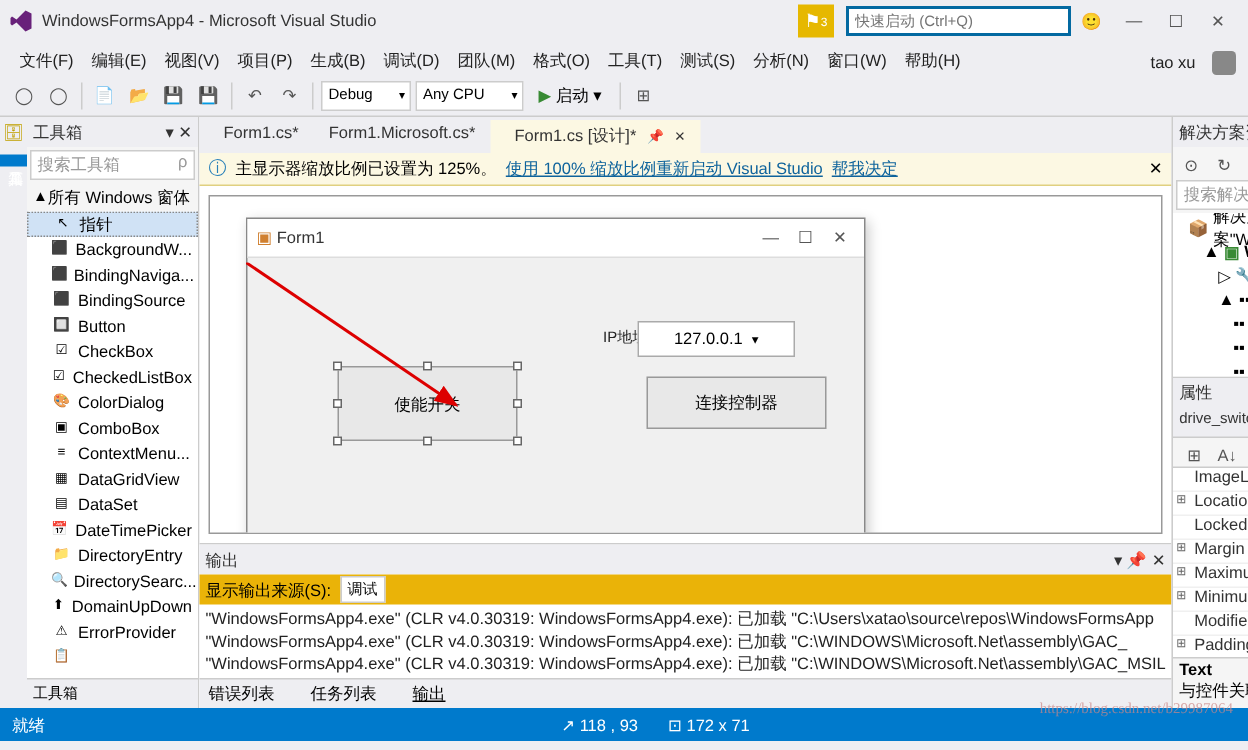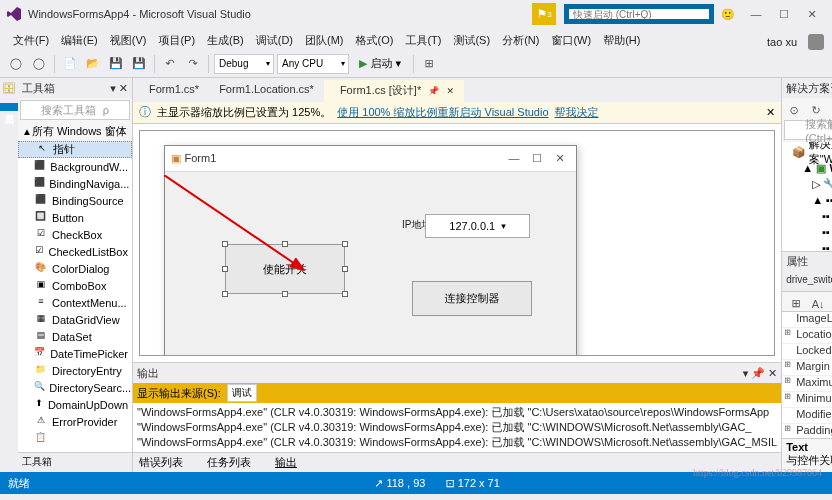--- a/index.html
+++ b/index.html
@@ -2,39 +2,39 @@
 <html><head>
 <meta charset="utf-8">
 <style>
 * { box-sizing: border-box; margin: 0; padding: 0; font-family: "Segoe UI", "Microsoft YaHei", sans-serif; font-size: 11px; }
 body { width: 832px; height: 500px; background: #eeeef2; overflow: hidden; position: relative; }
 .titlebar { height: 28px; background: #eeeef2; display: flex; align-items: center; padding: 0 6px; }
 .vs-logo { width: 16px; height: 16px; margin-right: 6px; }
 .titlebar .title { color: #333; font-size: 11px; }
 .t-spacer { flex: 1; }
 .flag { width: 24px; height: 22px; background: #e6b800; display: flex; align-items: center; justify-content: center; color: #fff; font-size: 12px; margin-right: 8px; }
-.quick-launch { width: 150px; height: 20px; border: 5px solid #0369a1; background: #fff; padding: 0 4px; color: #999; font-size: 10px; }
+.quick-launch { width: 150px; height: 20px; border: 2px solid #0369a1; background: #fff; padding: 0 4px; color: #999; font-size: 10px; }
 .sys-btn { width: 28px; text-align: center; color: #555; padding: 4px; }
 .menubar { height: 22px; background: #eeeef2; display: flex; align-items: flex-end; padding: 0 8px; gap: 2px; }
 .menubar span { color: #222; padding: 2px 5px; font-size: 11px; }
 .user-badge { margin-left: auto; color: #333; padding-right: 8px; }
 .toolbar { height: 28px; background: #eeeef2; border-bottom: 1px solid #ccc; display: flex; align-items: center; padding: 0 6px; gap: 3px; }
 .tbtn { width: 20px; height: 20px; display: flex; align-items: center; justify-content: center; color: #555; }
 .tsep { width: 1px; height: 18px; background: #ccc; margin: 0 2px; }
 .dropdown { height: 20px; border: 1px solid #ccc; background: #fff; padding: 0 14px 0 4px; position: relative; font-size: 10px; display: flex; align-items: center; }
 .dropdown::after { content: '▾'; position: absolute; right: 3px; font-size: 8px; }
 .run-btn { display: flex; align-items: center; height: 22px; background: #eeeef2; border: 1px solid transparent; padding: 0 6px; gap: 3px; }
 .run-btn .tri { color: #388a34; }
 .main-area { display: flex; height: 394px; }
 .left-rail { width: 20px; background: #eeeef2; display: flex; flex-direction: column; align-items: center; padding-top: 4px; gap: 8px; }
 .rail-tab { writing-mode: vertical-rl; font-size: 10px; color: #666; padding: 4px 2px; }
 .rail-tab.active { background: #007acc; color: #fff; }
 .toolbox { width: 115px; background: #f5f5f5; border-right: 1px solid #ccc; display: flex; flex-direction: column; }
 .pane-head { height: 20px; background: #eeeef2; color: #333; font-size: 11px; padding: 2px 4px; display: flex; align-items: center; justify-content: space-between; }
-.search-box { height: 20px; border: 1px solid #ccc; margin: 2px; background: #fff; padding: 1px 20px; color: #999; font-size: 10px; display: flex; align-items: center; }
+.search-box { height: 20px; border: 1px solid #ccc; margin: 2px; background: #fff; padding: 1px 4px; color: #999; font-size: 10px; display: flex; align-items: flex-start; }
 .tree-root { padding: 2px 4px; font-size: 10px; display: flex; align-items: center; }
 .tool-list { flex: 1; overflow: hidden; background: #fff; }
 .tool-item { display: flex; align-items: center; height: 17px; padding: 0 4px 0 16px; gap: 4px; font-size: 10px; }
 .tool-item.selected { background: #d0e2f5; border: 1px dotted #888; }
 .tico { width: 14px; height: 14px; display: inline-block; font-size: 9px; text-align: center; }
 .bottom-tab { height: 20px; background: #eeeef2; font-size: 10px; padding: 2px 4px; border-top: 1px solid #ccc; }
 .center { flex: 1; display: flex; flex-direction: column; background: #fff; }
 .doc-tabs { height: 24px; background: #eeeef2; display: flex; align-items: flex-end; padding-left: 6px; }
 .doc-tab { height: 22px; padding: 3px 10px; font-size: 11px; color: #333; position: relative; }
 .doc-tab.active { background: #fcf8e3; padding-left: 16px; }
@@ -46,21 +46,21 @@
 .form-window { position: absolute; left: 24px; top: 14px; width: 413px; height: 260px; background: #f0f0f0; border: 1px solid #888; box-shadow: 2px 2px 8px rgba(0,0,0,0.2); }
 .form-title { height: 26px; background: #fff; display: flex; align-items: center; padding: 0 6px; justify-content: space-between; font-size: 10px; color: #333; border-bottom: 1px solid #ddd; }
 .win-btns span { display: inline-block; width: 20px; text-align: center; color: #555; }
 .ctrl-label { position: absolute; font-size: 10px; color: #222; margin-left: 32px; }
 .ip-box { position: absolute; left: 260px; top: 68px; width: 105px; height: 24px; border: 1px solid #aaa; background: #fff; display: flex; align-items: center; justify-content: center; font-size: 12px; }
 .btn-ctrl { position: absolute; background: #e8e8e8; border: 1px solid #999; display: flex; align-items: center; justify-content: center; font-size: 12px; }
 .selected-ctrl { left: 60px; top: 98px; width: 120px; height: 50px; }
 .handle { position: absolute; width: 6px; height: 6px; background: #fff; border: 1px solid #666; }
 .h-nw{top:-4px;left:-4px}.h-ne{top:-4px;right:-4px}.h-sw{bottom:-4px;left:-4px}.h-se{bottom:-4px;right:-4px}
 .h-n{top:-4px;left:calc(50% - 3px)}.h-s{bottom:-4px;left:calc(50% - 3px)}.h-e{right:-4px;top:calc(50% - 3px)}.h-w{left:-4px;top:calc(50% - 3px)}
-.conn-btn { left: 247px; top: 105px; width: 120px; height: 35px; margin-top: 30px; }
+.conn-btn { left: 266px; top: 105px; width: 120px; height: 35px; }
 .arrow-anno { position: absolute; left: 24px; top: 44px; pointer-events: none; }
 .output-pane { height: 110px; border-top: 1px solid #ccc; background: #fff; display: flex; flex-direction: column; }
 .output-head { height: 20px; background: #eab308; padding: 1px 4px; font-size: 10px; display: flex; align-items: center; gap: 6px; }
 .out-drop { border: 1px solid #ccc; padding: 1px 4px; background: #fff; font-size: 10px; }
 .output-text { flex: 1; font-family: Consolas, monospace; font-size: 9px; padding: 2px 4px; overflow: hidden; white-space: pre; color: #222; }
 .output-tabs { height: 20px; display: flex; gap: 24px; padding: 2px 6px; font-size: 10px; border-top: 1px solid #ccc; background: #eeeef2; }
 .right-col { width: 188px; display: flex; flex-direction: column; background: #f5f5f5; border-left: 1px solid #ccc; }
 .sol-pane { flex: 1.1; display: flex; flex-direction: column; border-bottom: 1px solid #ccc; min-height: 0; }
 .sol-tree { flex: 1; background: #fff; padding: 2px; font-size: 10px; overflow: hidden; }
 .tr-row { display: flex; align-items: center; height: 16px; gap: 3px; }
@@ -227,21 +227,21 @@
         <div class="tool-item">
           <span class="tico">📋</span>
         </div>
       </div>
     <div class="bottom-tab">工具箱</div>
   </div>
 
   <div class="center">
     <div class="doc-tabs">
       <div class="doc-tab">Form1.cs*</div>
-      <div class="doc-tab">Form1.Location.cs*</div>
+      <div class="doc-tab">Form1.Microsoft.cs*</div>
       <div class="doc-tab active">
         <span>Form1.cs [设计]*</span>
         <span style="font-size:9px;margin-left:4px">📌</span>
         <span class="close">✕</span>
       </div>
     </div>
     <div class="info-bar">
       <span class="info-icon">ⓘ</span>
       <span>主显示器缩放比例已设置为 125%。</span>
       <a>使用 100% 缩放比例重新启动 Visual Studio</a>

